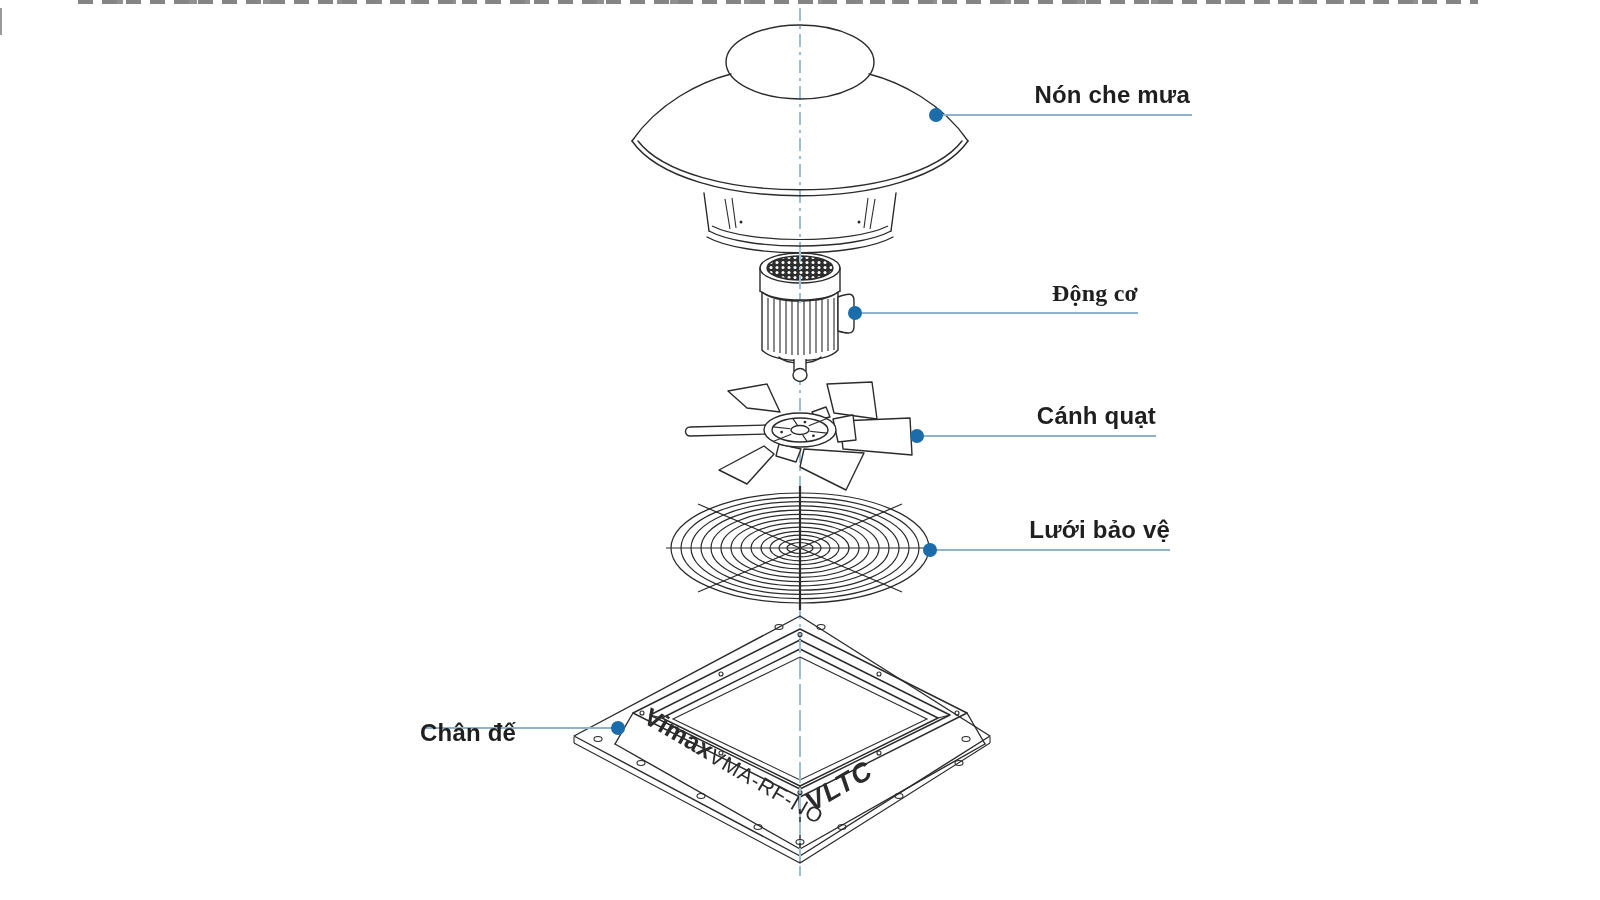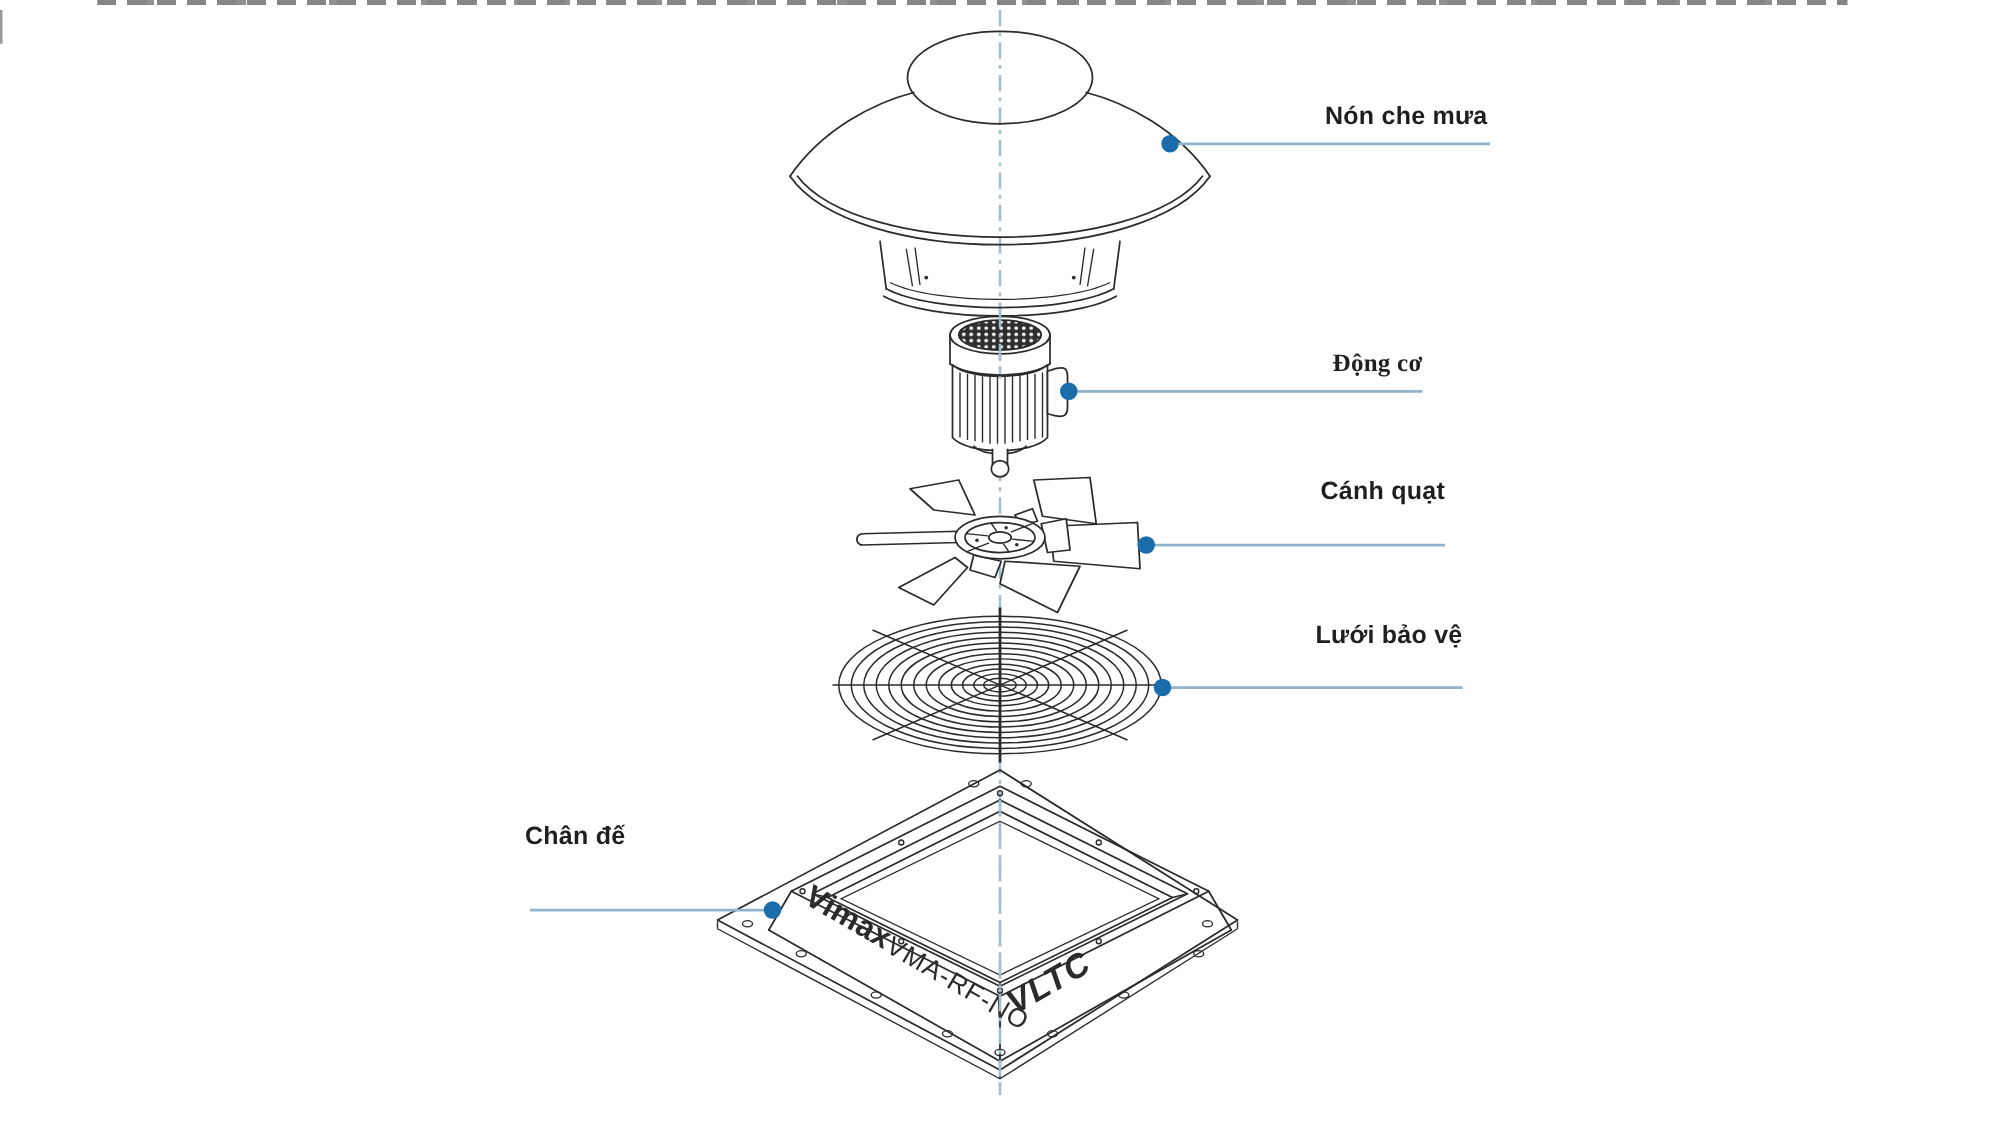--- a/index.html
+++ b/index.html
@@ -20,21 +20,21 @@
   .leader{stroke:var(--leader-line);stroke-width:2.2;fill:none;}
   .ldot{fill:var(--leader-dot);stroke:none;}
   .brand-text{fill:var(--line-art);font-family:"Liberation Sans","DejaVu Sans",sans-serif;
     font-weight:700;font-size:25px;letter-spacing:.5px;}
   .model-text{fill:var(--line-art);font-family:"Liberation Sans","DejaVu Sans",sans-serif;
     font-weight:400;font-size:21px;letter-spacing:1px;}
   .maker-text{fill:var(--line-art);font-family:"Liberation Sans","DejaVu Sans",sans-serif;
     font-weight:700;font-style:italic;font-size:27px;letter-spacing:1px;}
   
   .part-label{position:absolute;white-space:nowrap;color:var(--label-text);
-    font-size:20px;font-weight:600;letter-spacing:.2px;line-height:1.1;}
+    font-size:24px;font-weight:600;letter-spacing:.2px;line-height:1.1;}
   
   .top-artifact{position:absolute;top:0;left:78px;width:1400px;height:4px;opacity:.65;
     background-image:repeating-linear-gradient(90deg,#454545 0 15px,transparent 15px 24px),
                      repeating-linear-gradient(90deg,#555555 0 8px,transparent 8px 37px);}
   .left-artifact{position:absolute;top:8px;left:0;width:2px;height:27px;background:#555;opacity:.6;}
 </style>
 </head>
 <body>
 
 <div class="stage">
@@ -192,16 +192,16 @@
       <circle class="ldot" cx="917" cy="436" r="7"></circle>
       <line class="leader" x1="930" y1="550" x2="1170" y2="550"></line>
       <circle class="ldot" cx="930" cy="550" r="7"></circle>
       <line class="leader" x1="424" y1="728" x2="618" y2="728"></line>
       <circle class="ldot" cx="618" cy="728" r="7"></circle>
     </g>
   </svg>
 
   <div class="part-label" style="top:82px;right:410px;">Nón che mưa</div>
   <div class="part-label" style="top:280px;right:462px;font-family:Liberation Serif, serif;">Động cơ</div>
-  <div class="part-label" style="top:382px;right:444px;">Cánh quạt</div>
-  <div class="part-label" style="top:497px;right:430px;">Lưới bảo vệ</div>
-  <div class="part-label" style="top:658px;left:420px;">Chân đế</div>
+  <div class="part-label" style="top:403px;right:444px;">Cánh quạt</div>
+  <div class="part-label" style="top:517px;right:430px;">Lưới bảo vệ</div>
+  <div class="part-label" style="top:720px;left:420px;">Chân đế</div>
 </div>
 
 </body></html>

